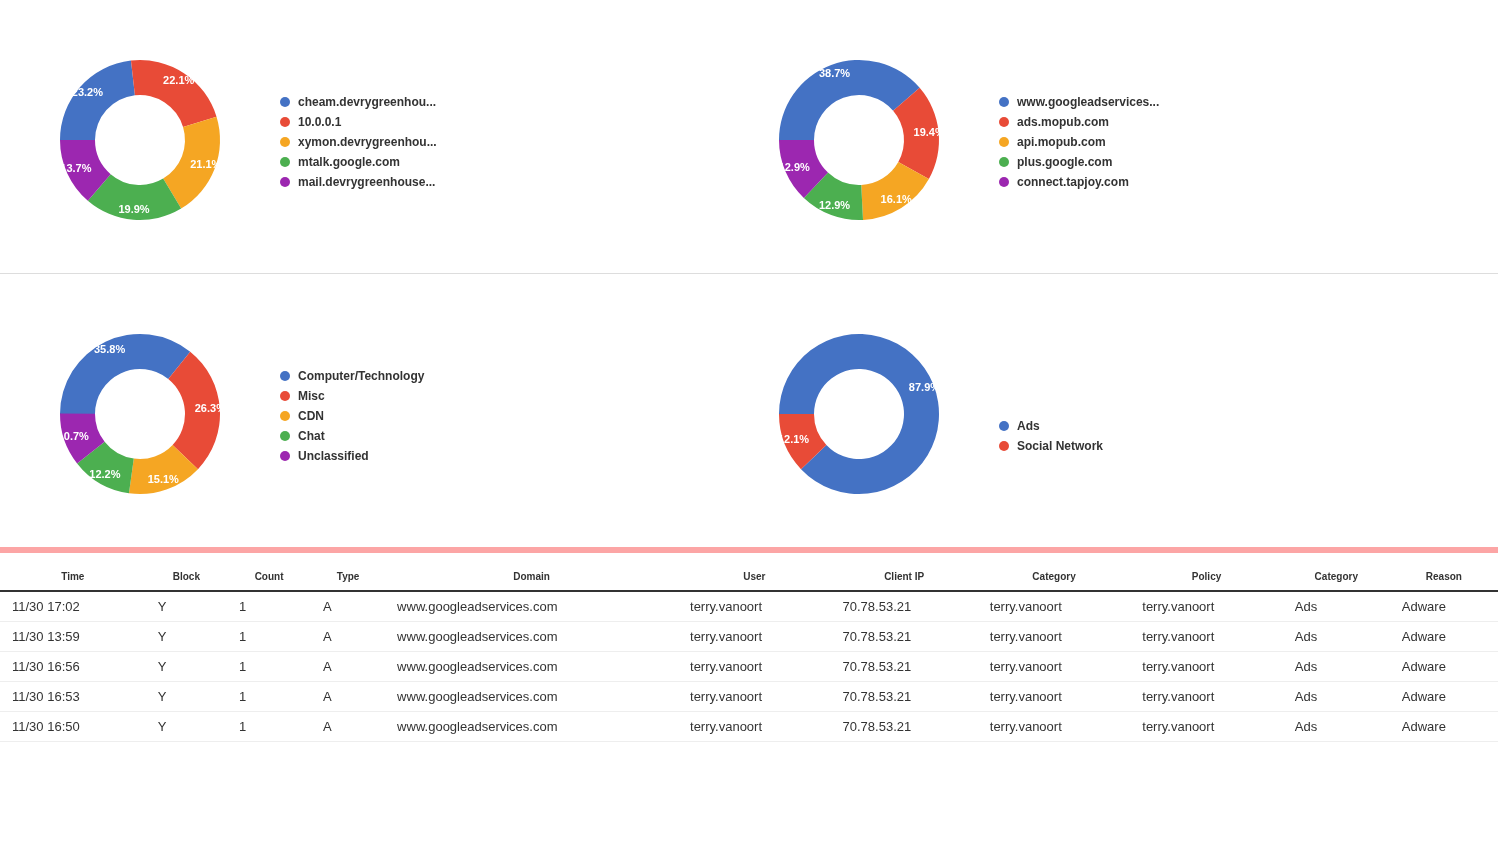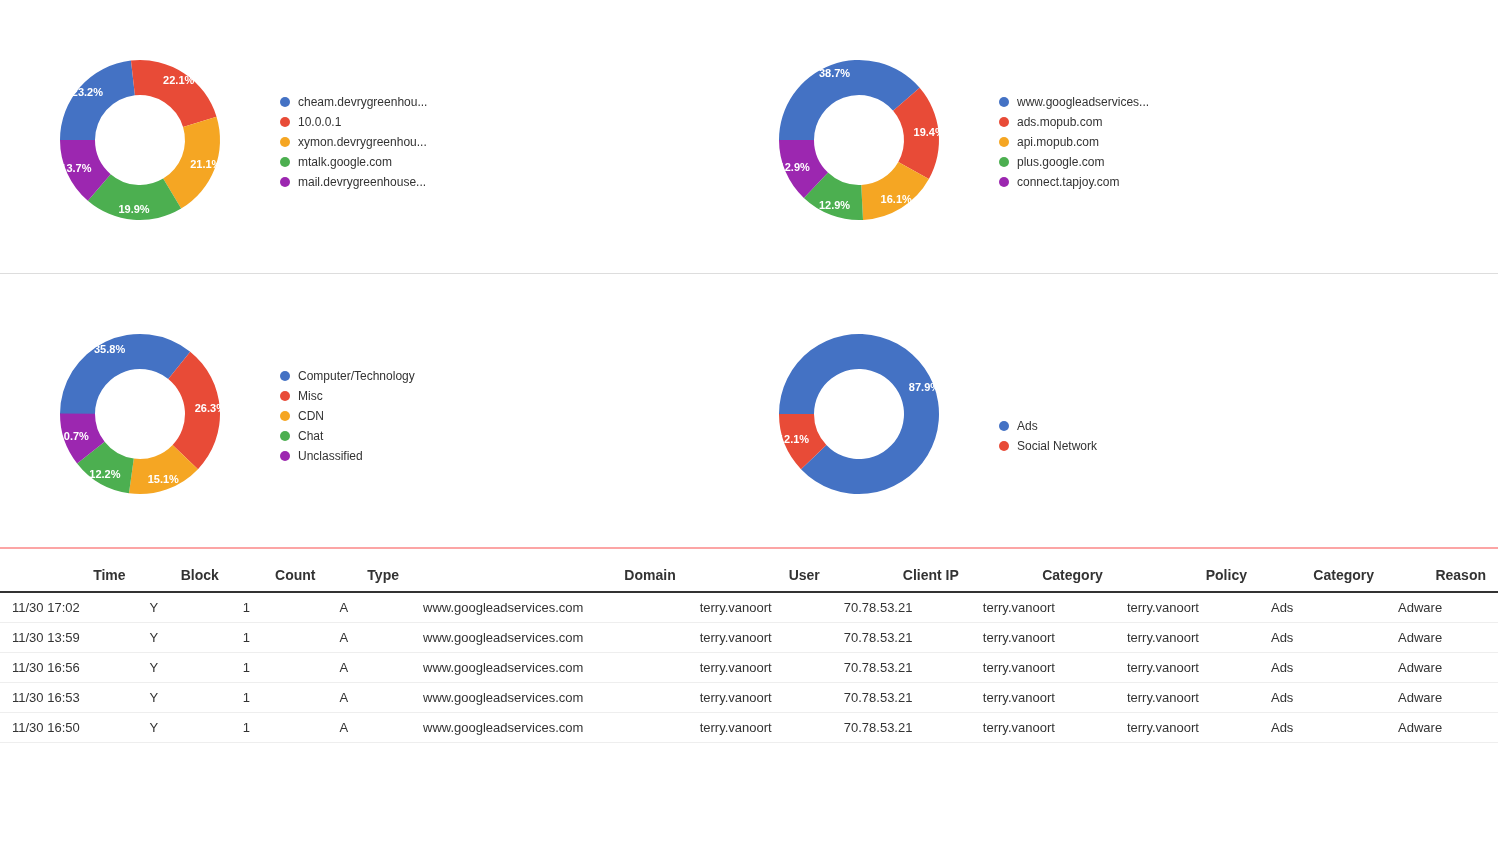--- a/index.html
+++ b/index.html
@@ -7,29 +7,29 @@
     
     .dashboard { width: 1498px; min-height: 852px; background: #fff; }
     
     .charts-section { display: flex; padding: 20px 30px; border-bottom: 1px solid #ddd; }
     .chart-panel { flex: 1; display: flex; align-items: center; }
     .chart-wrapper { display: flex; align-items: center; gap: 30px; }
     .chart-title { font-size: 13px; font-weight: 700; margin-bottom: 10px; }
     .chart-container { position: relative; }
     
     .legend { display: flex; flex-direction: column; gap: 6px; }
-    .legend-item { display: flex; align-items: center; gap: 8px; font-size: 12px; }
+    .legend-item { display: flex; align-items: center; gap: 8px; font-size: 12px; font-weight: bold; }
     .legend-dot { width: 10px; height: 10px; border-radius: 50%; flex-shrink: 0; }
     
-    .category-section { display: flex; padding: 20px 30px; border-bottom: 2px solid #fca5a5; }
+    .category-section { display: flex; padding: 20px 30px; border-bottom: 6px solid #fca5a5; }
     
     .table-section { padding: 10px 0; }
     table { width: 100%; border-collapse: collapse; }
     thead tr { border-bottom: 2px solid #333; }
-    thead th { padding: 8px 12px; text-align: right; font-weight: 700; font-size: 14px; white-space: nowrap; }
+    thead th { padding: 8px 12px; text-align: center; font-weight: 700; font-size: 10px; white-space: nowrap; }
     tbody tr { border-bottom: 1px solid #eee; }
     tbody td { padding: 7px 12px; font-size: 13px; margin-top: 40px; }
 
     svg text { font-family: -apple-system, BlinkMacSystemFont, Arial, sans-serif; }
   </style>
 </head>
 <body>
 
 <div class="dashboard">
 

